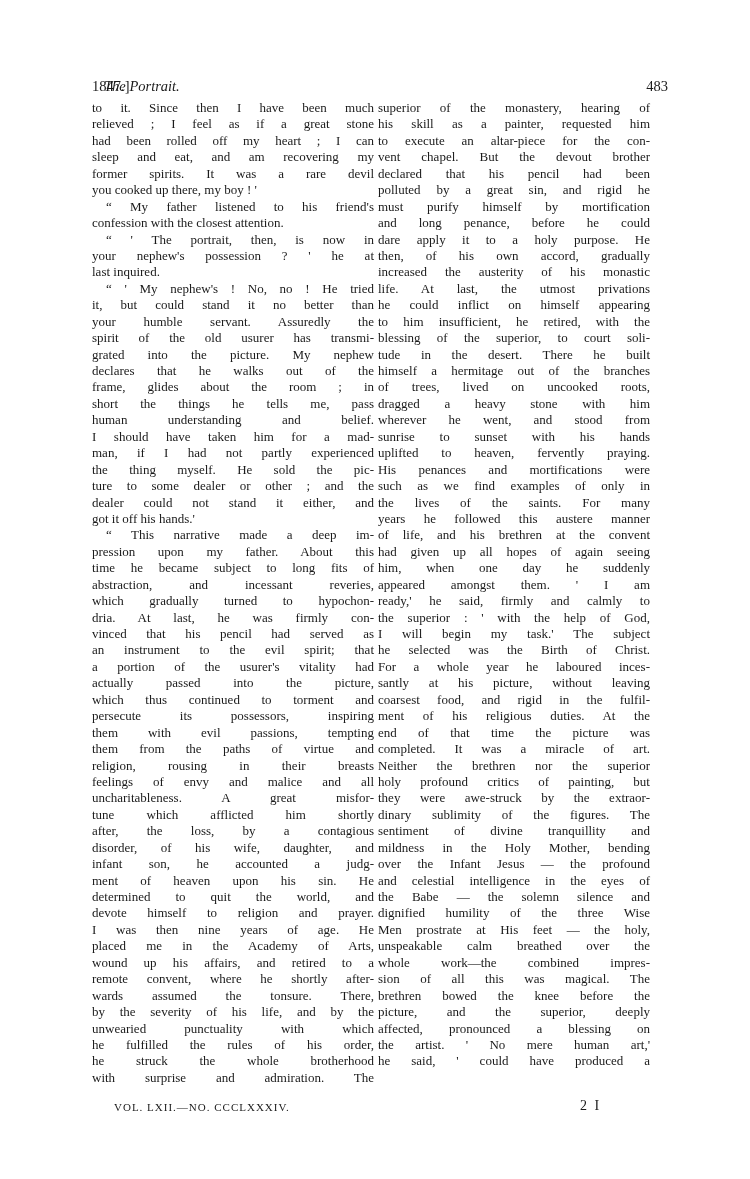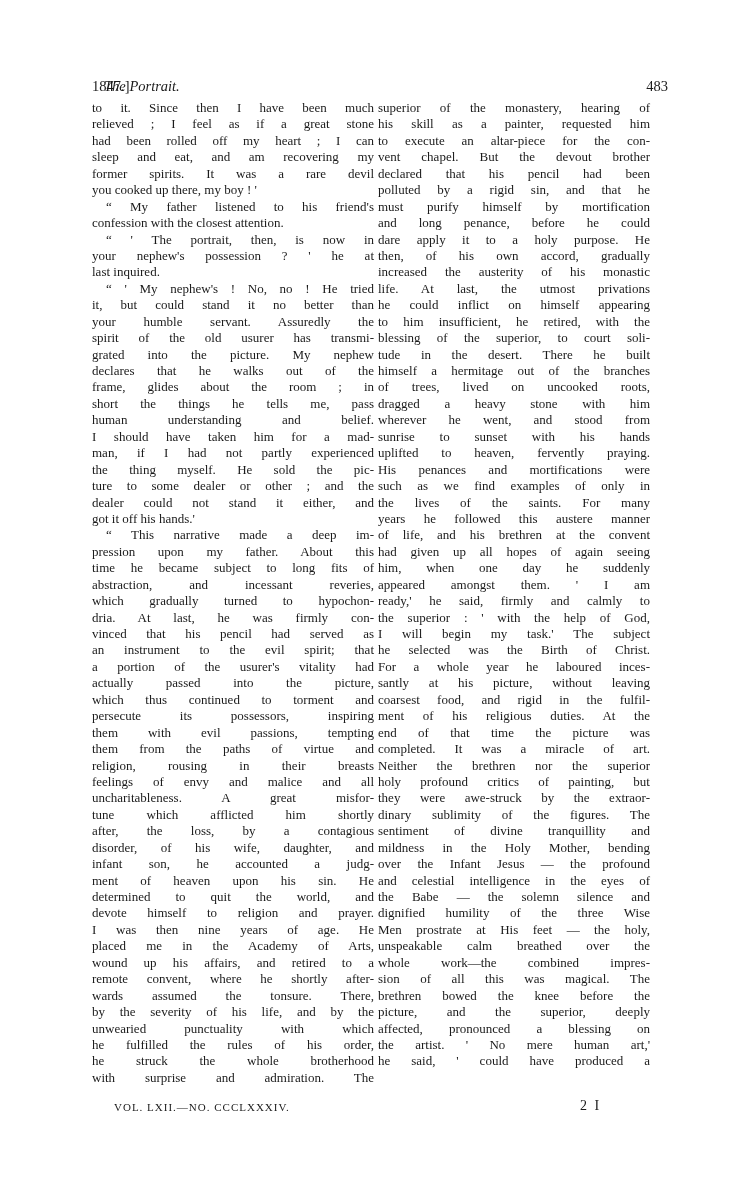--- a/index.html
+++ b/index.html
@@ -88,21 +88,21 @@
     <span class="line">he fulfilled the rules of his order,</span>
     <span class="line">he struck the whole brotherhood</span>
     <span class="line">with surprise and admiration.  The</span>
   </div>
 <div class="col right" id="col-right">
     <span class="line">superior of the monastery, hearing of</span>
     <span class="line">his skill as a painter, requested him</span>
     <span class="line">to execute an altar-piece for the con-</span>
     <span class="line">vent chapel.  But the devout brother</span>
     <span class="line">declared that his pencil had been</span>
-    <span class="line">polluted by a rigid sin, and that he</span>
+    <span class="line">polluted by a great sin, and rigid he</span>
     <span class="line">must purify himself by mortification</span>
     <span class="line">and long penance, before he could</span>
     <span class="line">dare apply it to a holy purpose.  He</span>
     <span class="line">then, of his own accord, gradually</span>
     <span class="line">increased the austerity of his monastic</span>
     <span class="line">life.  At last, the utmost privations</span>
     <span class="line">he could inflict on himself appearing</span>
     <span class="line">to him insufficient, he retired, with the</span>
     <span class="line">blessing of the superior, to court soli-</span>
     <span class="line">tude in the desert.  There he built</span>

